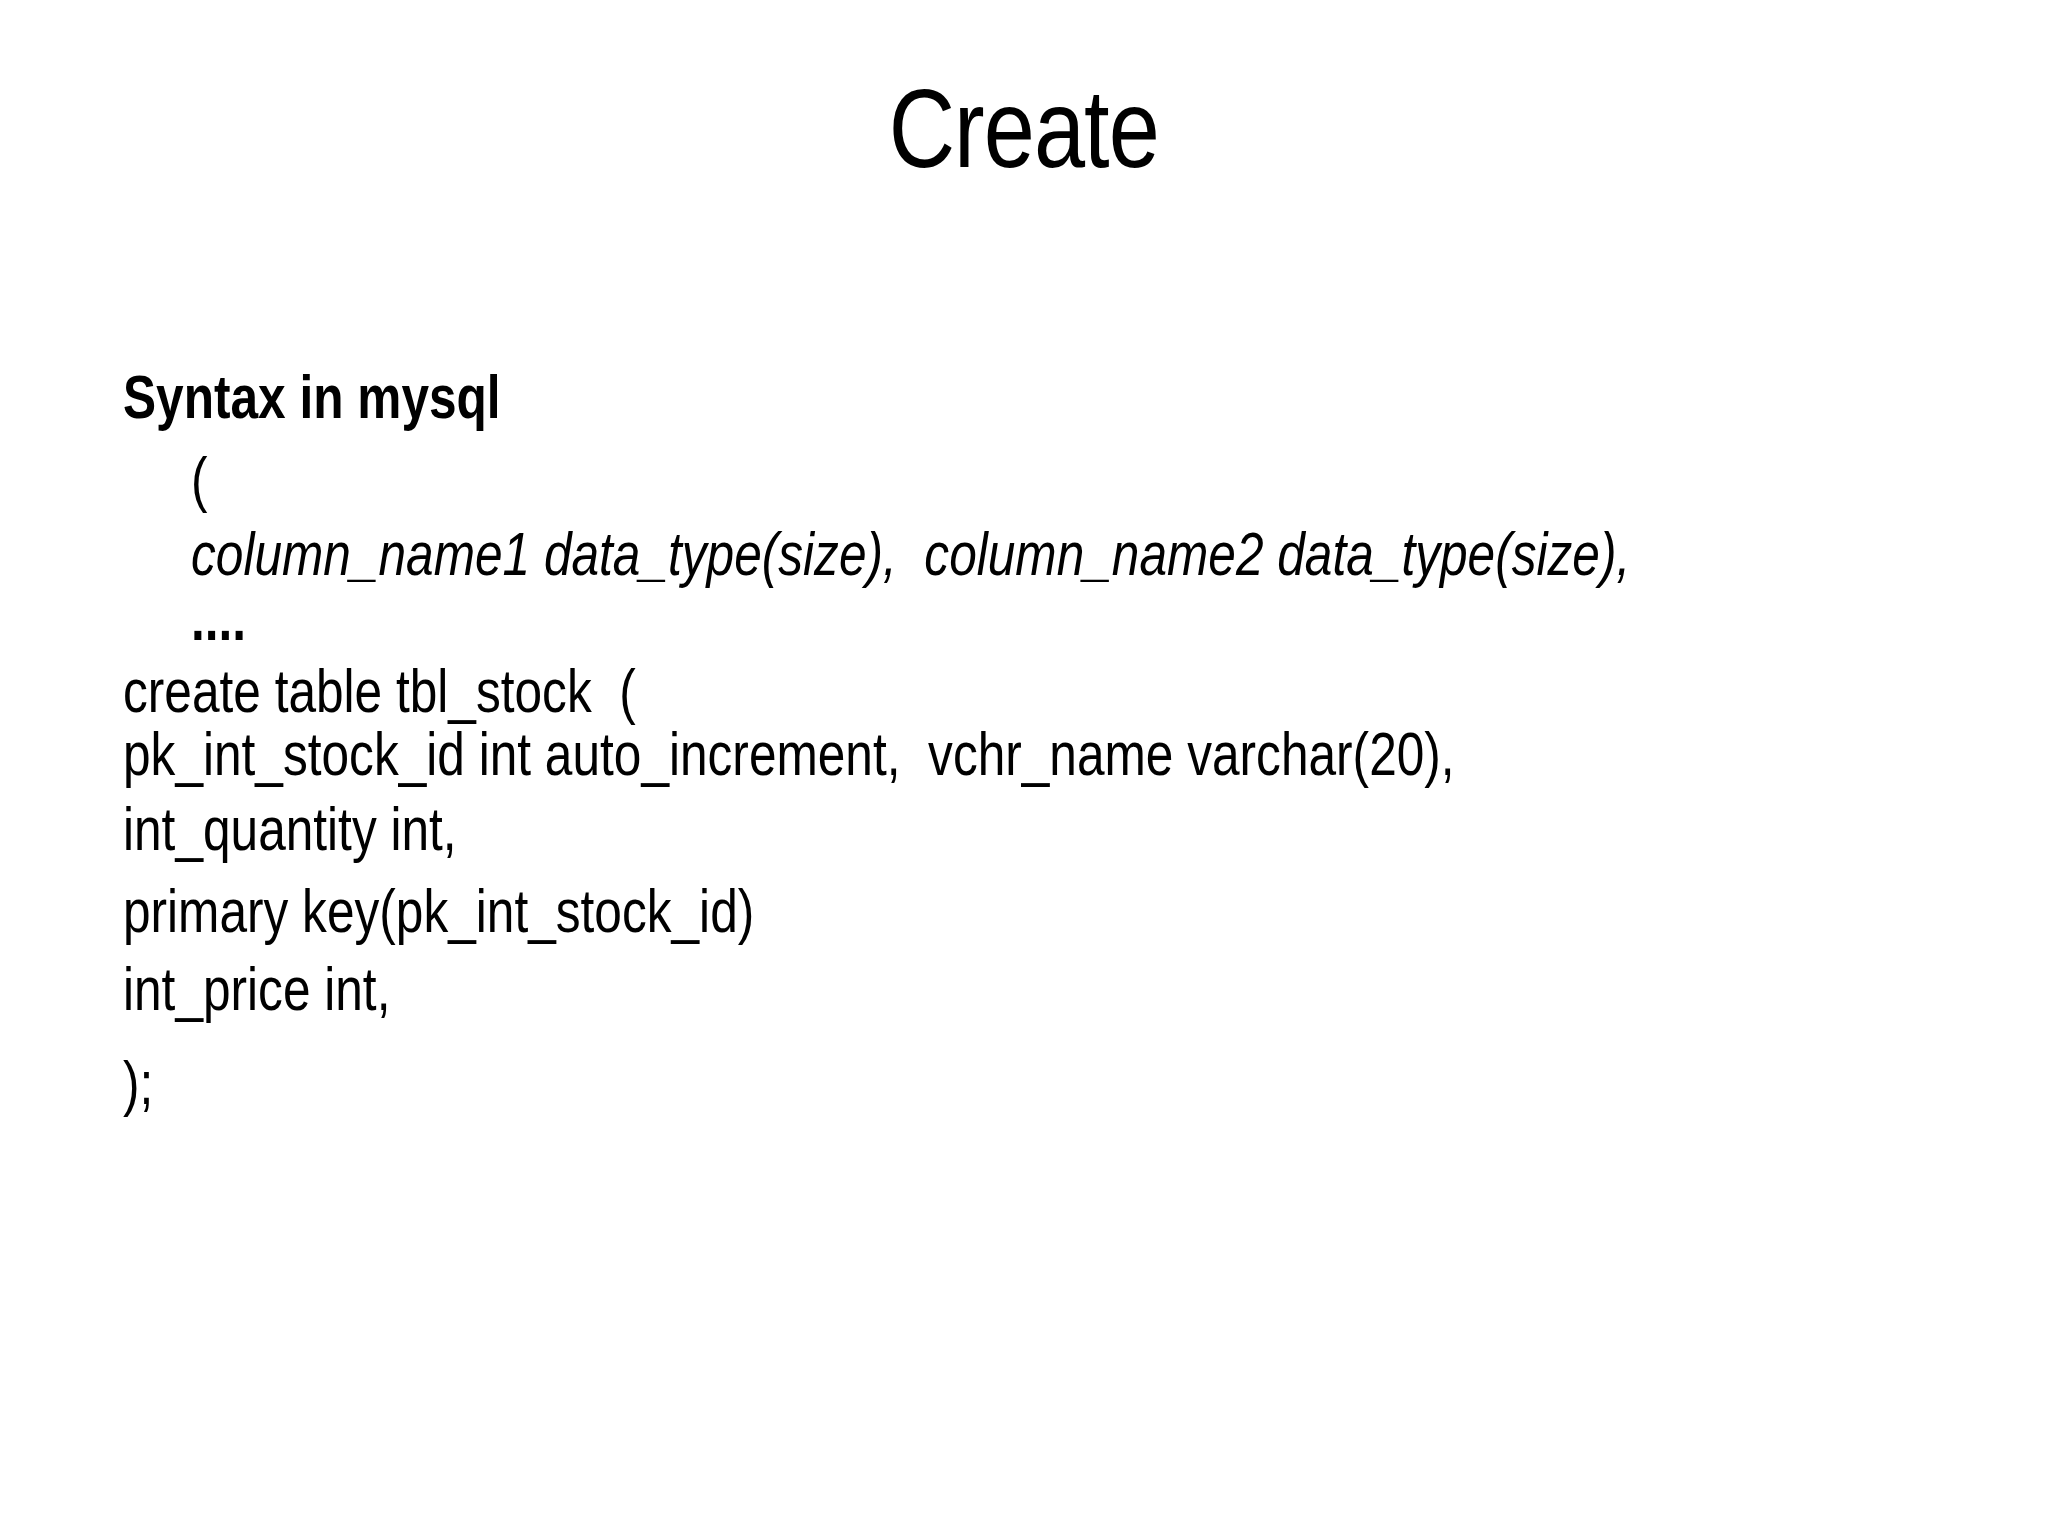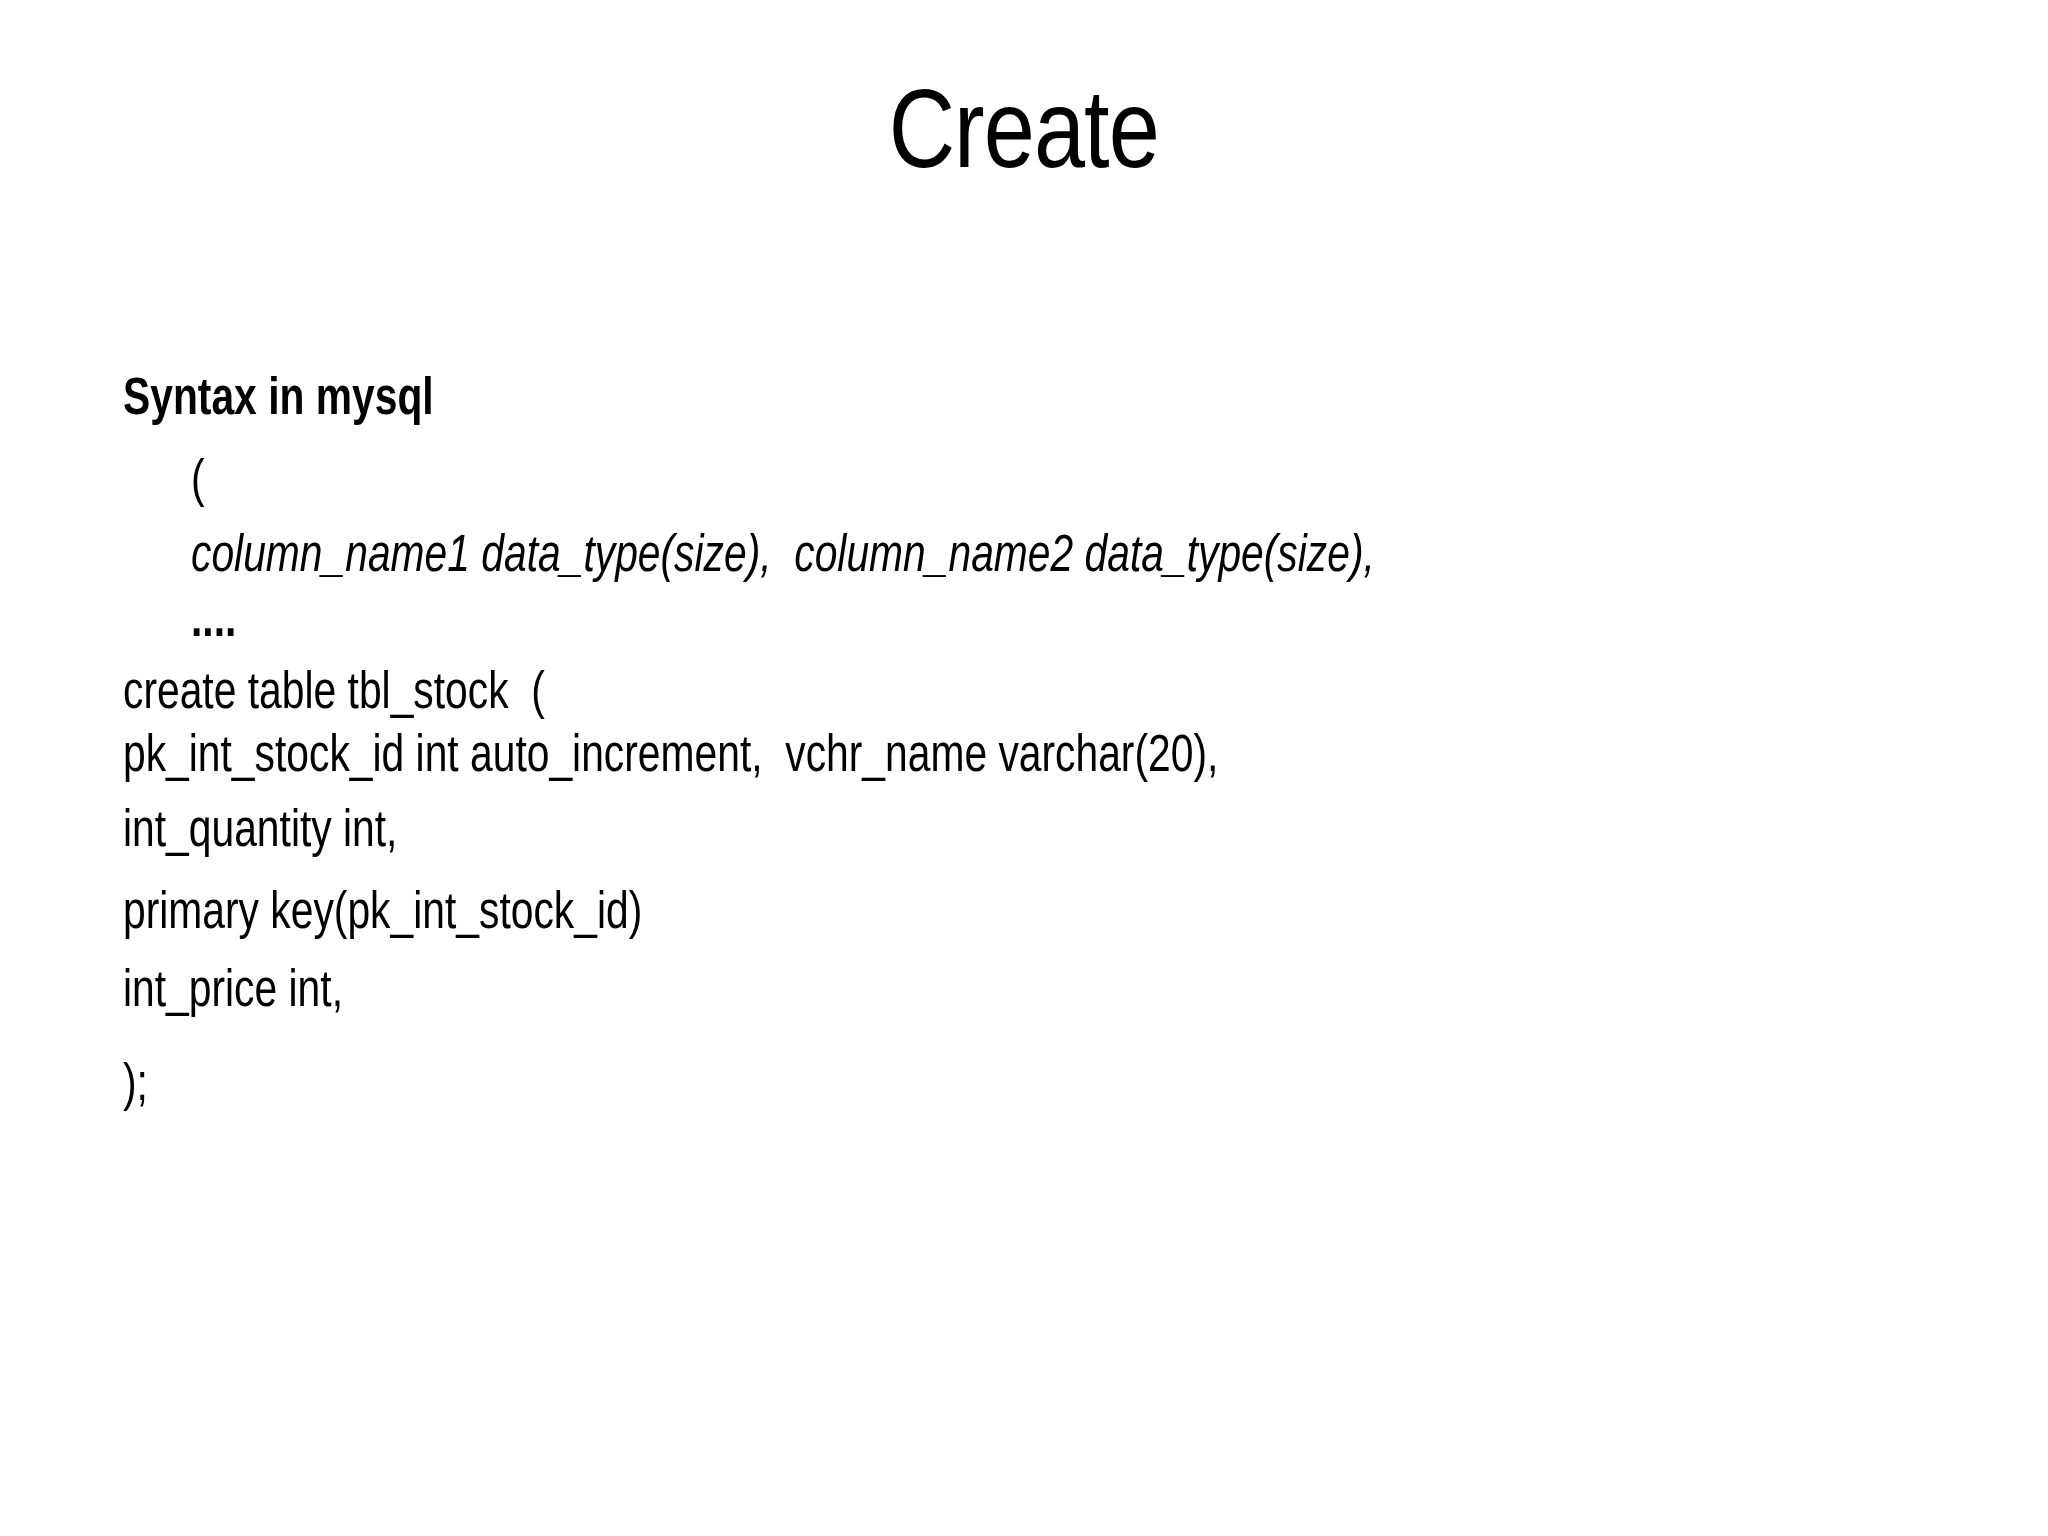--- a/index.html
+++ b/index.html
@@ -34,21 +34,21 @@
     white-space: pre;
   }
   
   .body-block {
     position: absolute;
     left: 123px;
     top: 358px;
     width: 1900px;
   }
   .line {
-    font-size: 51px;
+    font-size: 62px;
     line-height: 78px;
     white-space: pre;
   }
   .line.indent-1 { padding-left: 68px; }
   
   .line:nth-child(2)  { margin-top: 4px; }
   .line:nth-child(3)  { margin-top: -3px; }
   .line:nth-child(4)  { margin-top: -13px; font-weight: bold; }
   .line:nth-child(5)  { margin-top: -6px; }
   .line:nth-child(6)  { margin-top: -15px; }

